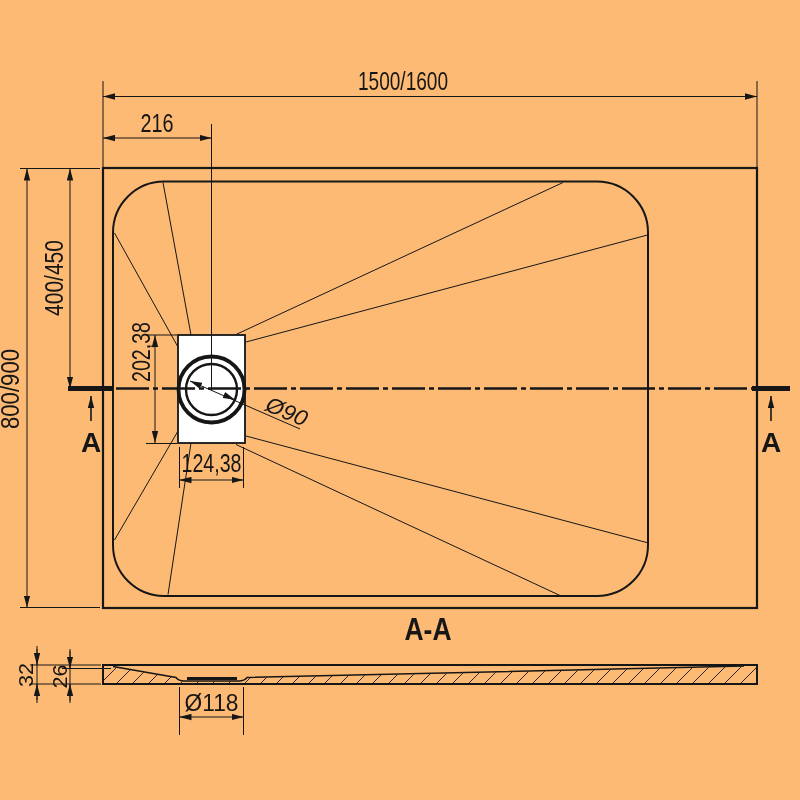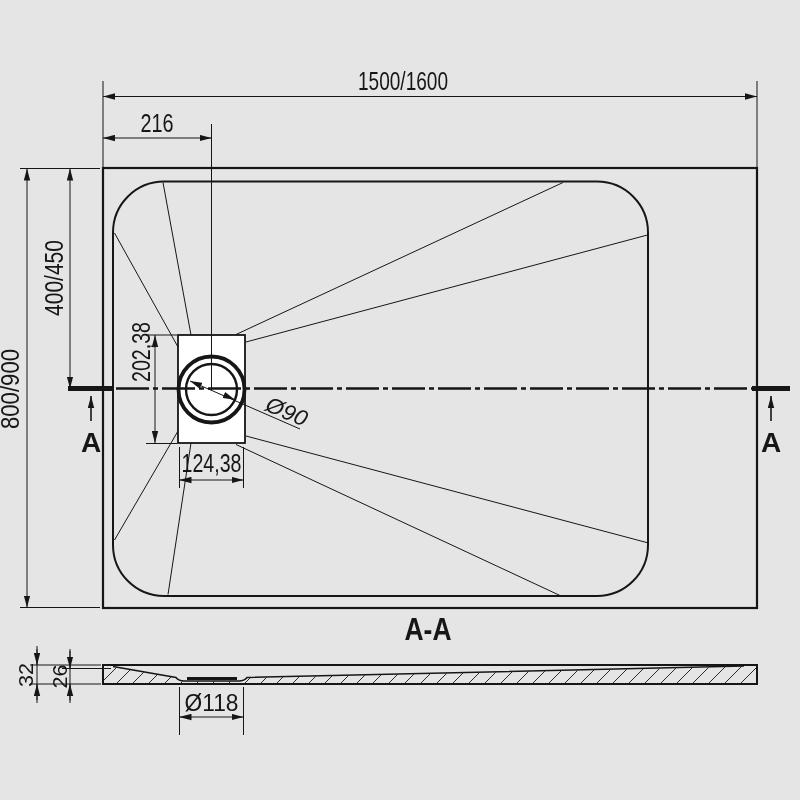--- a/index.html
+++ b/index.html
@@ -1,16 +1,16 @@
 <!DOCTYPE html>
 <html><head>
 <meta charset="utf-8">
 <style>
   html,body{margin:0;padding:0;background:#ffffff;}
-  .canvas{position:relative;width:800px;height:800px;background:#e5e5e5;overflow:hidden;}
+  .canvas{position:relative;width:800px;height:800px;background:#fdba74;overflow:hidden;}
   svg{display:block;}
   text{font-family:"Liberation Sans","DejaVu Sans",sans-serif;fill:#161616;}
   .dim{font-size:25px;}
   .dimS{font-size:21px;}
   .dia{font-size:23px;}
   .dia90{font-size:22px;font-style:italic;}
   .marker{font-size:28px;font-weight:600;}
   .title{font-size:31px;font-weight:700;}
 </style>
 </head>

